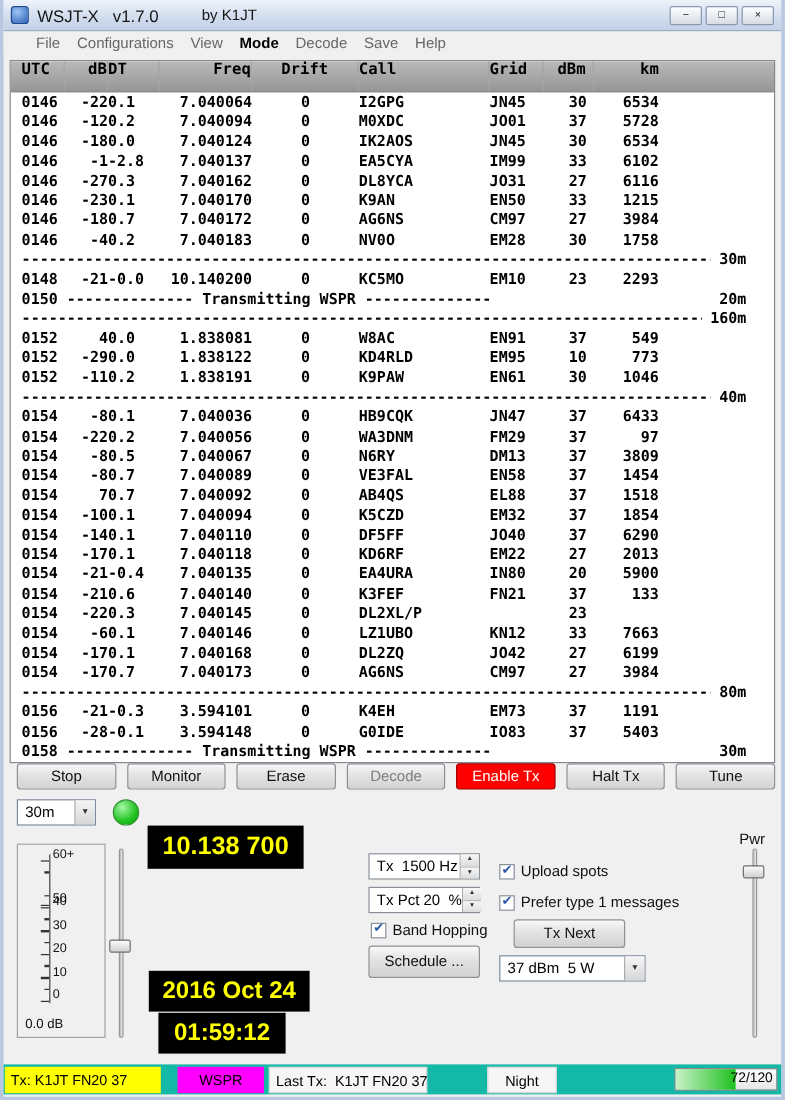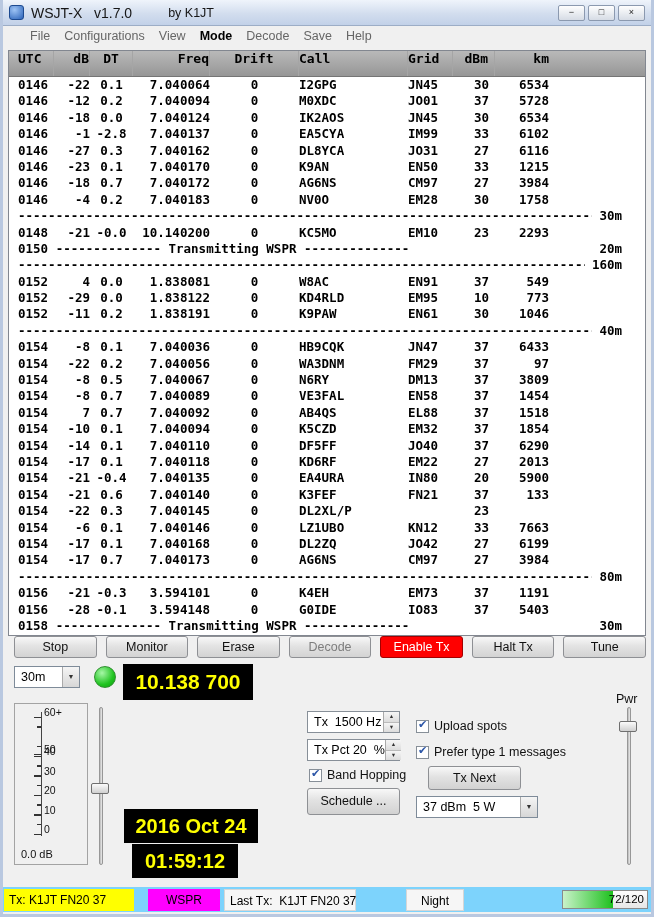--- a/index.html
+++ b/index.html
@@ -22,21 +22,21 @@
 
   
   .decode-table{position:absolute;left:5px;top:50px;width:638px;height:586px;background:#fff;border:1px solid #828790;overflow:hidden}
   .thead{display:flex;height:26px;line-height:26px;background:linear-gradient(#b9b9b9,#969696);border-bottom:1px solid #757575;font:bold 13px "DejaVu Sans Mono",monospace;color:#000;white-space:pre}
   .thead .cell{border-right:1px solid #a5a5a5}
   .thead .cell:last-child{border-right:none}
   .tbody{font:bold 12.5px "DejaVu Sans Mono",monospace;color:#000}
   .trow{display:flex;height:16.4px;line-height:16.4px;white-space:pre}
   .c-utc{width:45px;padding-left:9px;flex:none}
   .c-db{width:36px;text-align:right;flex:none}
-  .c-dt{width:43px;text-align:center;flex:none}
+  .c-dt{width:43px;text-align:left;flex:none}
   .c-freq{width:77px;text-align:right;flex:none}
   .c-drift{width:89px;text-align:center;flex:none}
   .c-call{width:109px;flex:none}
   .c-grid{width:45px;flex:none}
   .c-dbm{width:42px;padding-right:6px;text-align:right;flex:none}
   .c-km{width:60px;padding-right:6px;text-align:right;flex:none}
   .trow.sep,.trow.txline{padding-left:9px;padding-right:23px}
   .trow .fill{flex:1 1 auto;overflow:hidden}
   .trow .spacer{flex:1 1 auto}
   .trow .bandlbl{margin-left:7px;flex:none}
@@ -78,21 +78,21 @@
   .spin-text{flex:1;padding-left:6px;font-size:12.5px;white-space:pre}
   .spin-btns{width:16px;height:100%;display:flex;flex-direction:column;border-left:1px solid #aaa;flex:none}
   .sb{flex:1;font-size:5.5px;line-height:9px;text-align:center;background:linear-gradient(#f6f6f6,#dcdcdc);color:#333}
   .sb + .sb{border-top:1px solid #bbb}
   .check{position:absolute;display:flex;align-items:center;gap:5px;font-size:12.5px;color:#111;white-space:pre}
   .checkbox{width:13px;height:13px;background:#fff;border:1px solid #878f98;position:relative;flex:none}
   .checkmark{position:absolute;left:1px;top:-3px;font-size:11px;color:#2d57a8;font-weight:bold}
   .push-btn{position:absolute;background:linear-gradient(#f8f8f8,#e2e2e2 45%,#d2d2d2);border:1px solid #8e9094;border-radius:3px;font-size:12.5px;color:#111;text-align:center}
 
   
-  .statusbar{position:absolute;left:0;right:0;bottom:2px;height:25px;display:flex;align-items:center;font-size:12px;color:#000;padding:0 1px;background:#7dd3fc}
+  .statusbar{position:absolute;left:0;right:0;bottom:2px;height:25px;display:flex;align-items:center;font-size:12px;color:#000;padding:0 1px;background:#14b8a6}
   .sb-tx{width:130px;height:22px;line-height:22px;padding-left:5px;flex:none;white-space:pre}
   .sb-mode{width:72px;height:22px;line-height:22px;text-align:center;margin-left:14px;flex:none}
   .sb-lasttx{width:132px;height:22px;line-height:22px;padding-left:5px;margin-left:4px;background:#f6f6f6;border:1px solid #d6d6d6;flex:none;white-space:pre}
   .sb-night{width:58px;height:22px;line-height:22px;text-align:center;margin-left:50px;background:#f6f6f6;border:1px solid #d6d6d6;flex:none}
   .sb-progress{width:86px;height:19px;margin-left:auto;margin-right:2px;border:1px solid #8a8a8a;position:relative;background:linear-gradient(#fdfdfd,#e6e6e6);flex:none}
   .sb-progress .pfill{position:absolute;left:0;top:0;bottom:0}
   .sb-progress .ptext{position:absolute;right:3px;top:0;line-height:17px;font-size:11.5px;color:#000}
 </style>
 </head>
 <body>
@@ -168,21 +168,21 @@
     <div class="btn enable-tx" style="background: rgb(255, 0, 0);">Enable Tx</div>
     <div class="btn">Halt Tx</div>
     <div class="btn">Tune</div>
   </div>
 
   <div class="combo band-combo">
     <span class="txt">30m</span>
     <span class="combo-btn">▼</span>
   </div>
   <div class="led" style="background: radial-gradient(circle at 35% 30%, rgb(166, 247, 166), rgb(33, 196, 33) 60%, rgb(12, 156, 12));"></div>
-  <div class="freq-display yellow-display" style="color: rgb(255, 255, 0);">10.138 700</div>
+  <div class="freq-display yellow-display" style="color: rgb(255, 255, 0); margin-top: 24px;">10.138 700</div>
   <div class="pwr-label">Pwr</div>
 
   <div class="meter-panel" id="meter">
     <div class="axis"></div>
     <div class="meter-reading">0.0 dB</div>
   <div class="tick" style="top: 4px;">
         <span class="tickmark"></span>
         <span class="ticklabel">60+</span>
       </div>
       <div class="tick" style="top: 13.75px;">

